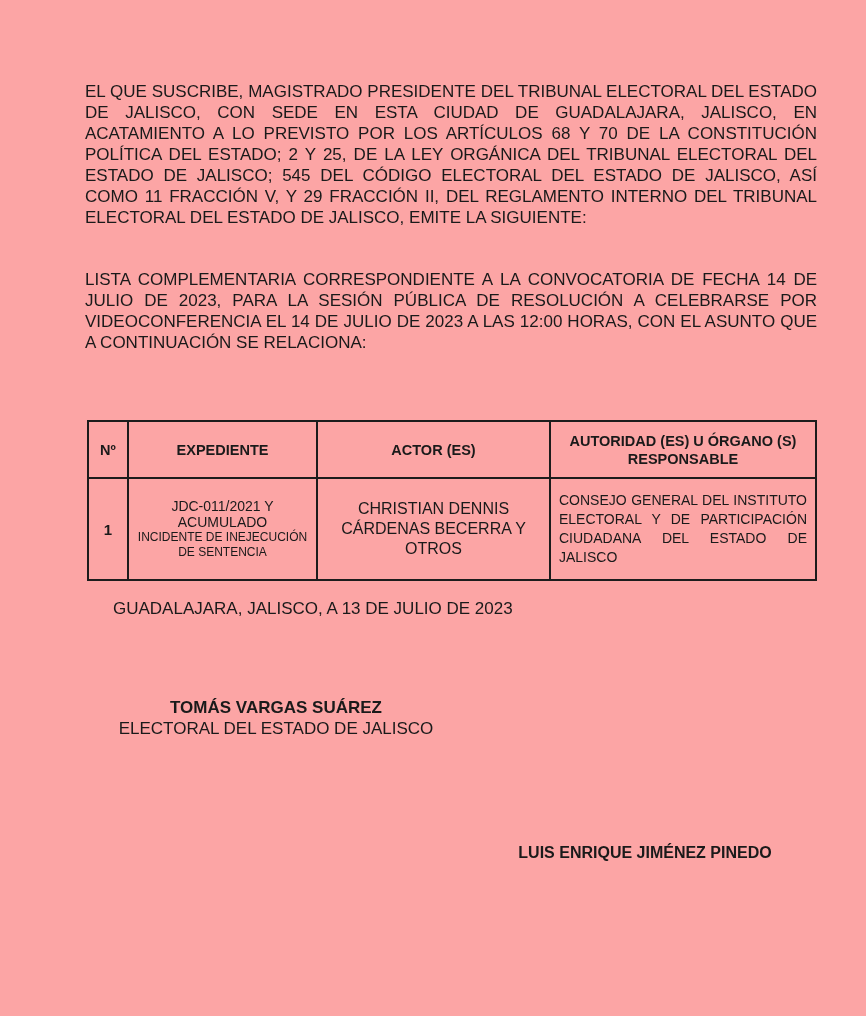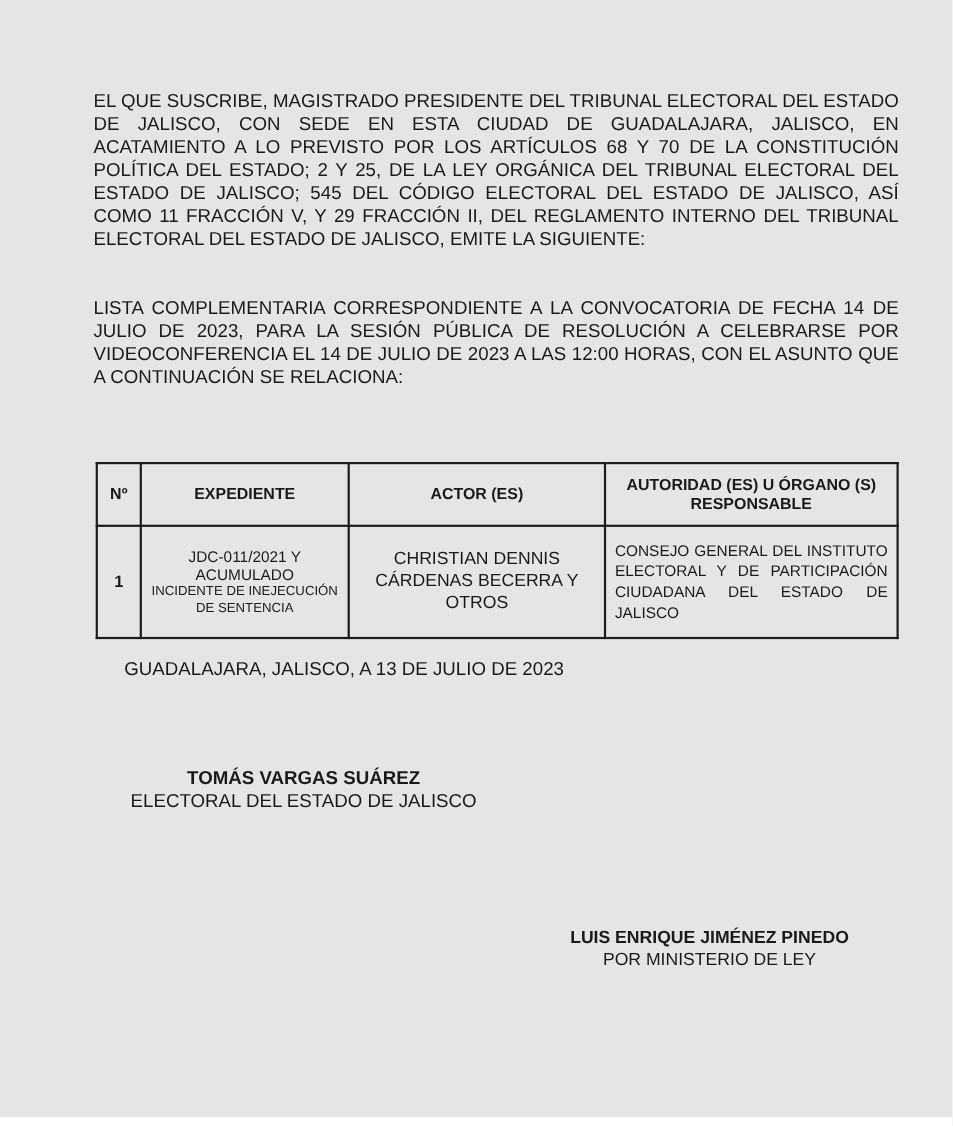--- a/index.html
+++ b/index.html
@@ -1,20 +1,20 @@
 <!DOCTYPE html>
 <html><head>
 <meta charset="utf-8">
 <style>
   html, body { margin: 0; padding: 0; background: #ffffff; }
   .page {
     position: relative;
     width: 866px;
     height: 1016px;
-    background: #e5e5e5;
+    background: #fca5a5;
     font-family: "Liberation Sans", sans-serif;
     color: #1a1a1a;
     overflow: hidden;
   }
   .para {
     position: absolute;
     left: 85px;
     width: 732px;
     margin: 0;
     text-align: justify;
@@ -108,16 +108,15 @@
 
   <div class="dateline">GUADALAJARA, JALISCO, A 13 DE JULIO DE 2023</div>
 
   <div class="sig sig-left">
     <div class="sig-name">TOMÁS VARGAS SUÁREZ</div>
     <div class="sig-title">ELECTORAL DEL ESTADO DE JALISCO</div>
   </div>
 
   <div class="sig sig-right">
     <div class="sig-name">LUIS ENRIQUE JIMÉNEZ PINEDO</div>
-    <div class="sig-title">POR MINISTERIO DE LEY</div>
   </div>
 
 </div>
 
 </body></html>

